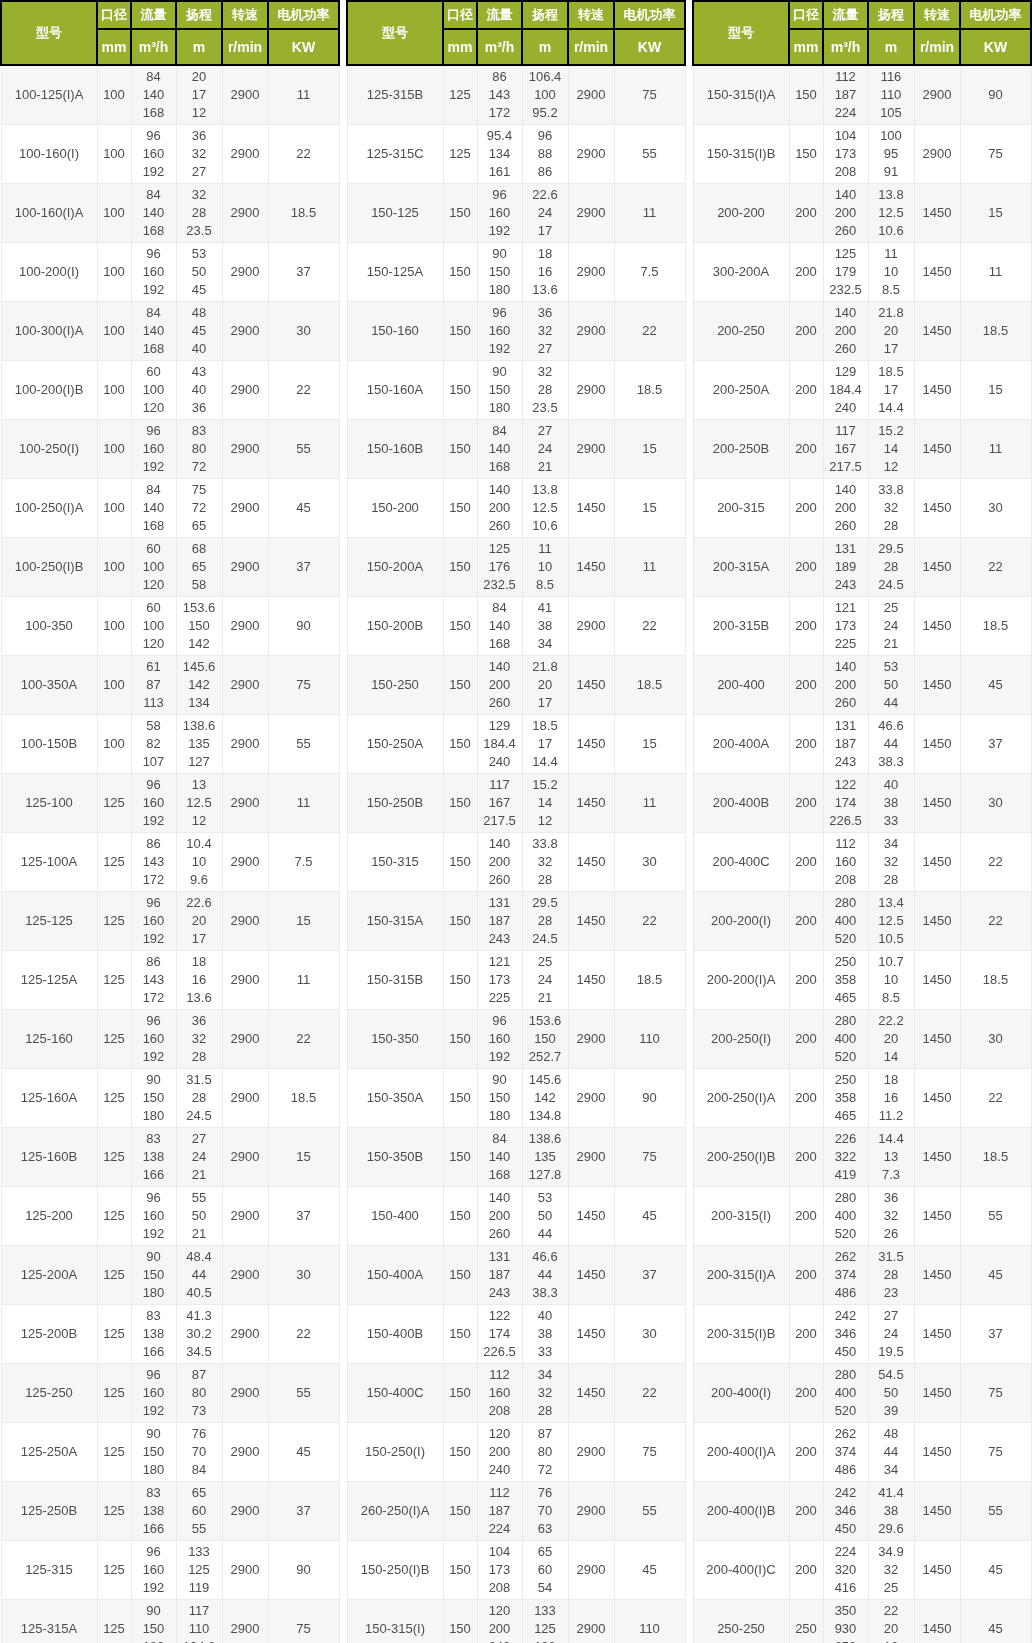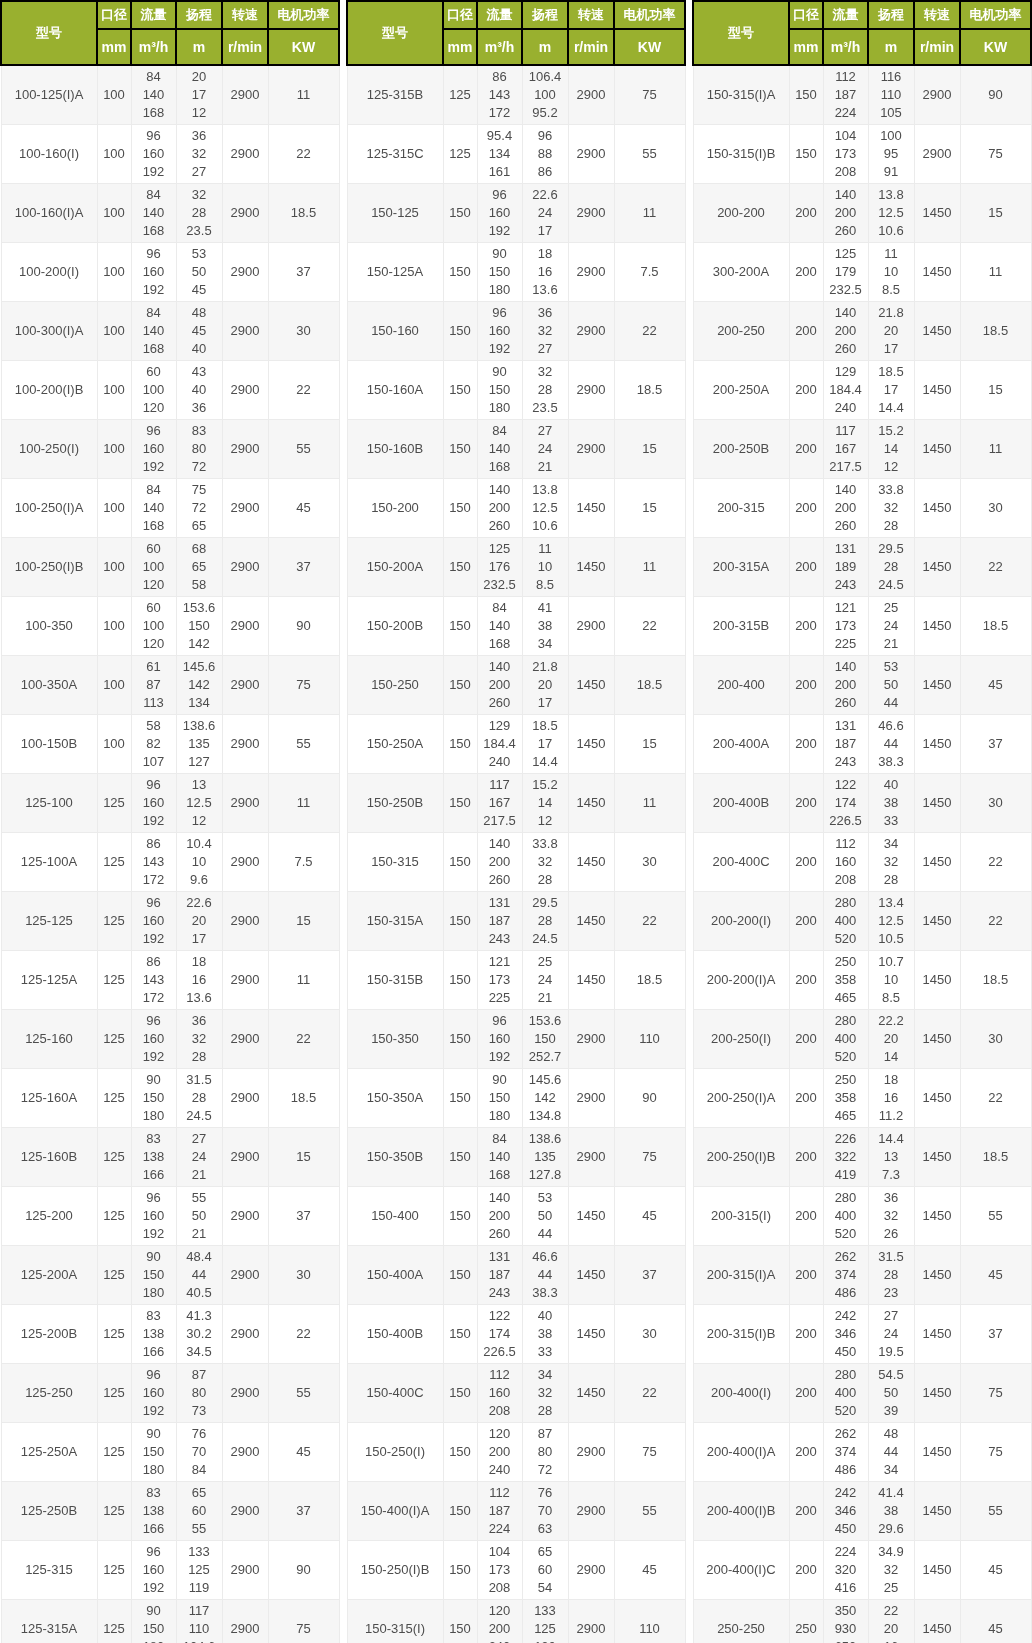--- a/index.html
+++ b/index.html
@@ -926,21 +926,21 @@
           </td>
           <td>
             <span class="vline">87</span>
             <span class="vline">80</span>
             <span class="vline">72</span>
           </td>
           <td>2900</td>
           <td>75</td>
         </tr>
         <tr>
-          <td>150-400(I)A</td>
+          <td>260-250(I)A</td>
           <td>150</td>
           <td>
             <span class="vline">112</span>
             <span class="vline">187</span>
             <span class="vline">224</span>
           </td>
           <td>
             <span class="vline">76</span>
             <span class="vline">70</span>
             <span class="vline">63</span>

